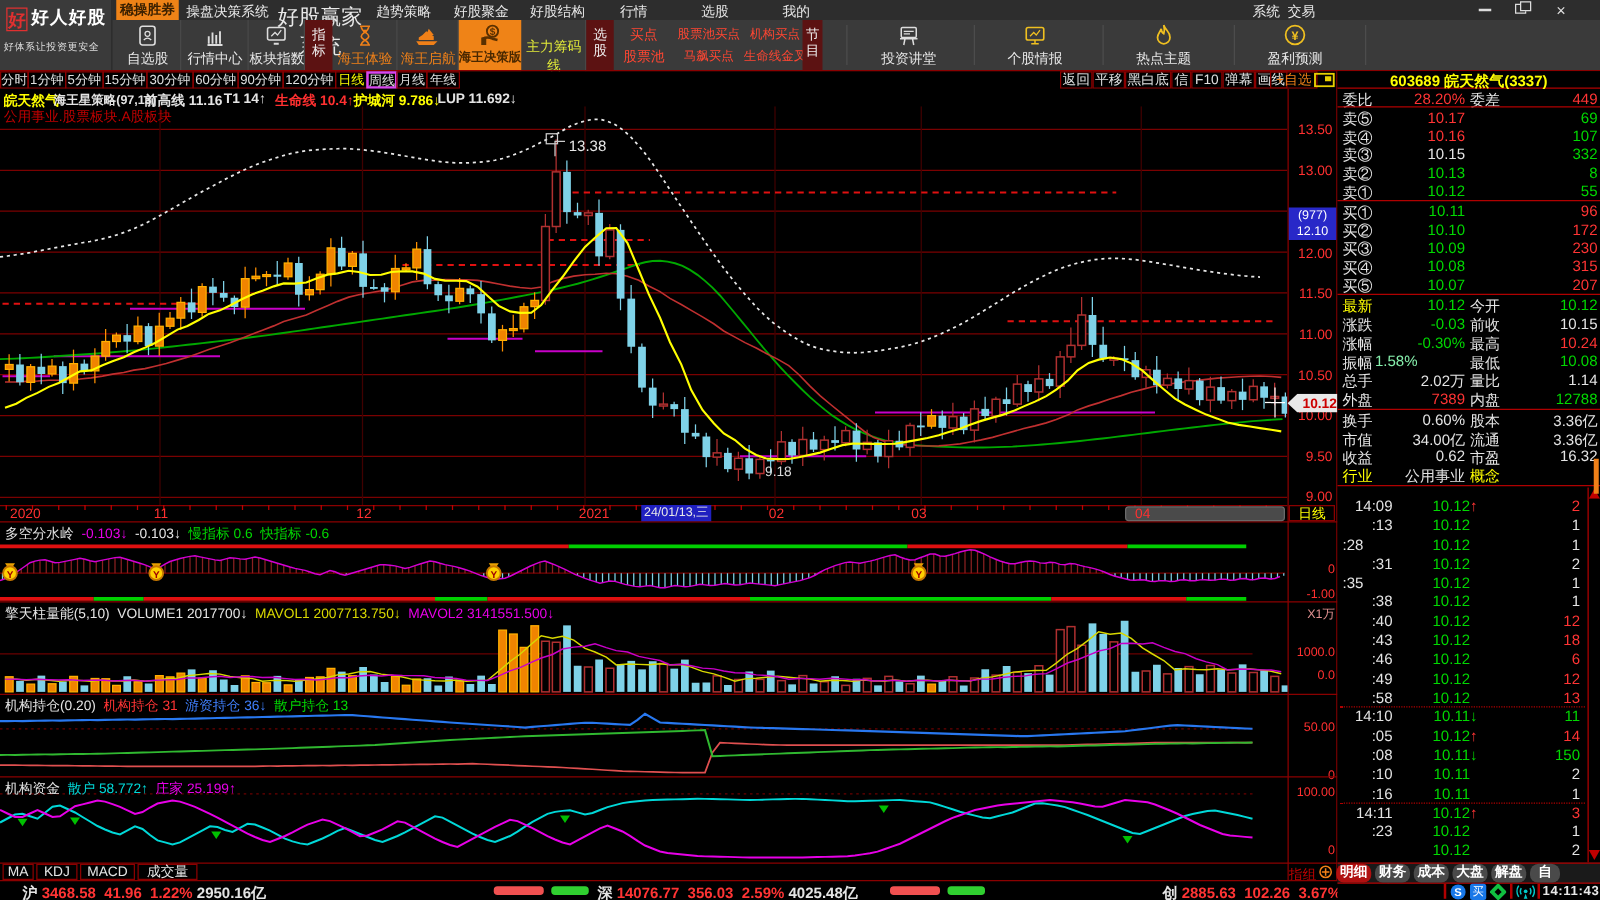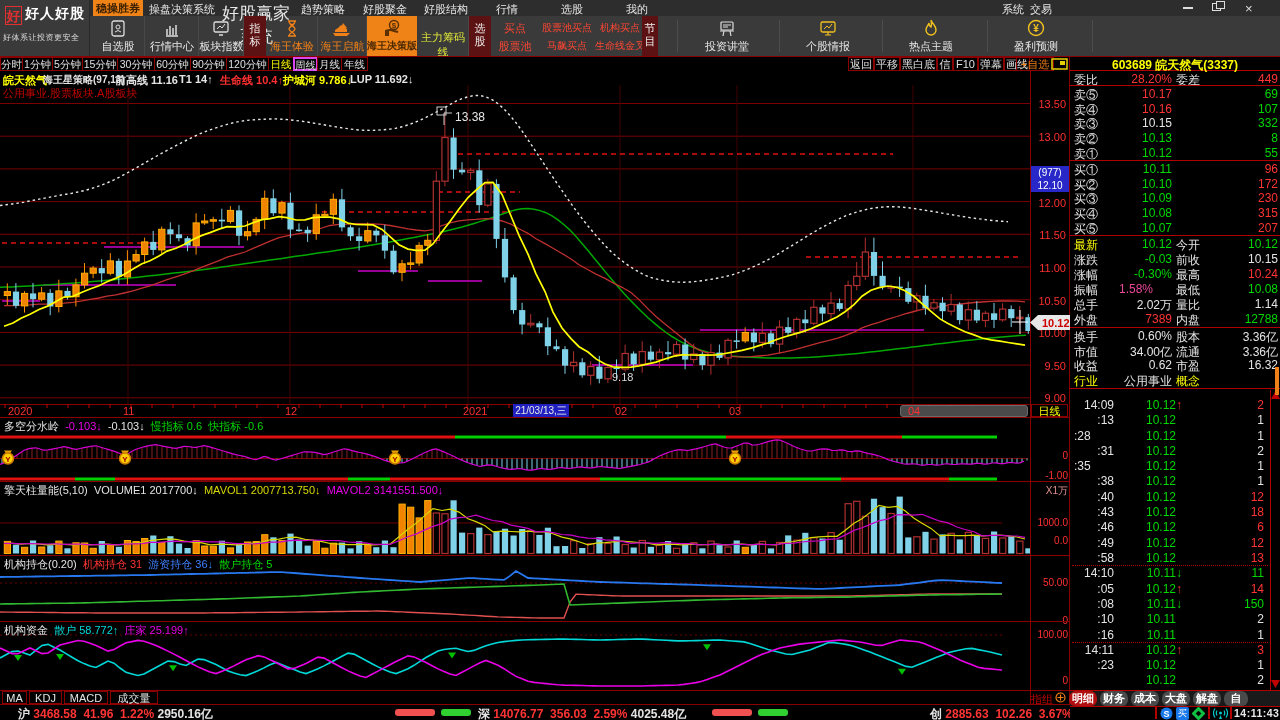--- a/index.html
+++ b/index.html
@@ -514,21 +514,21 @@
     <line x1="971" y1="0" x2="971" y2="4" stroke="#c00000"></line>
     <line x1="992" y1="0" x2="992" y2="4" stroke="#c00000"></line>
     <line x1="1013" y1="0" x2="1013" y2="4" stroke="#c00000"></line>
   </svg>
 <div class="abs" style="left:8px;top:405px;color:#ff3030;font-size:11px">2020</div>
 <div class="abs" style="left:123px;top:405px;color:#ff3030;font-size:11px">11</div>
 <div class="abs" style="left:285px;top:405px;color:#ff3030;font-size:11px">12</div>
 <div class="abs" style="left:463px;top:405px;color:#ff3030;font-size:11px">2021</div>
 <div class="abs" style="left:615px;top:405px;color:#ff3030;font-size:11px">02</div>
 <div class="abs" style="left:729px;top:405px;color:#ff3030;font-size:11px">03</div>
-<div class="abs" style="left:513px;top:404px;width:56px;height:13px;background:#2020c0;color:#e8e8e8;font-size:10px;text-align:center;line-height:13px">21/03/13,三</div>
+<div class="abs" style="left:513px;top:404px;width:56px;height:13px;background:#2020c0;color:#e8e8e8;font-size:10px;text-align:center;line-height:13px">24/01/13,三</div>
 <div class="abs" style="left:900px;top:405px;width:128px;height:12px;background:#4a4a4a;border:1px solid #6a6a6a;border-radius:3px"></div>
 <div class="abs" style="left:908px;top:405px;color:#ff3030;font-size:11px">04</div>
 <svg class="abs" style="left:0;top:418px" width="1030" height="63">
     <line x1="0" y1="40.5" x2="1028" y2="40.5" stroke="#7a0101" stroke-width="1"></line>
 <line x1="0" y1="19" x2="455" y2="19" stroke="#e01010" stroke-width="3"></line>
 <line x1="455" y1="19" x2="726" y2="19" stroke="#00d000" stroke-width="3"></line>
 <line x1="726" y1="19" x2="902" y2="19" stroke="#e01010" stroke-width="3"></line>
 <line x1="902" y1="19" x2="997" y2="19" stroke="#00d000" stroke-width="3"></line>
 <line x1="0" y1="61" x2="75" y2="61" stroke="#e01010" stroke-width="3"></line>
 <line x1="75" y1="61" x2="115" y2="61" stroke="#00d000" stroke-width="3"></line>
@@ -890,21 +890,21 @@
 <path d="M 448 30.399999999999977 h8 l-4 6 z" fill="#00c000"></path>
 <path d="M 703 22.325000000000045 h8 l-4 6 z" fill="#00c000"></path>
 <path d="M 898 46.799999999999955 h8 l-4 6 z" fill="#00c000"></path>
   </svg>
 <div class="abs" style="left:0;top:481px;width:1070px;height:1px;background:#8a0000"></div>
 <div class="abs" style="left:0;top:555px;width:1070px;height:1px;background:#8a0000"></div>
 <div class="abs" style="left:0;top:621px;width:1070px;height:1px;background:#8a0000"></div>
 <div class="abs" style="left:0;top:690px;width:1070px;height:1px;background:#8a0000"></div>
 <div class="abs" style="left:4px;top:419px;font-size:11px;white-space:nowrap"><span style="color:#e4e4e4">多空分水岭</span>&nbsp; <span style="color:#e800e8">-0.103↓</span>&nbsp; <span style="color:#e4e4e4">-0.103↓</span>&nbsp; <span style="color:#00d800">慢指标 0.6</span>&nbsp; <span style="color:#00d800">快指标 -0.6</span>&nbsp; </div>
 <div class="abs" style="left:4px;top:483px;font-size:11px;white-space:nowrap"><span style="color:#e4e4e4">擎天柱量能(5,10)</span>&nbsp; <span style="color:#e4e4e4">VOLUME1 2017700↓</span>&nbsp; <span style="color:#d8d800">MAVOL1 2007713.750↓</span>&nbsp; <span style="color:#e800e8">MAVOL2 3141551.500↓</span>&nbsp; </div>
-<div class="abs" style="left:4px;top:557px;font-size:11px;white-space:nowrap"><span style="color:#e4e4e4">机构持仓(0.20)</span>&nbsp; <span style="color:#ff3434">机构持仓 31</span>&nbsp; <span style="color:#4080ff">游资持仓 36↓</span>&nbsp; <span style="color:#00d800">散户持仓 5</span>&nbsp; </div>
+<div class="abs" style="left:4px;top:557px;font-size:11px;white-space:nowrap"><span style="color:#e4e4e4">机构持仓(0.20)</span>&nbsp; <span style="color:#ff3434">机构持仓 31</span>&nbsp; <span style="color:#4080ff">游资持仓 36↓</span>&nbsp; <span style="color:#00d800">散户持仓 13</span>&nbsp; </div>
 <div class="abs" style="left:4px;top:623px;font-size:11px;white-space:nowrap"><span style="color:#e4e4e4">机构资金</span>&nbsp; <span style="color:#00d8d8">散户 58.772↑</span>&nbsp; <span style="color:#e800e8">庄家 25.199↑</span>&nbsp; </div>
 <div class="abs" style="left:2px;top:691px;width:25px;height:13px;border:1px solid #8a0000;color:#e4e4e4;font-size:11px;text-align:center;line-height:12px">MA</div>
 <div class="abs" style="left:29px;top:691px;width:33px;height:13px;border:1px solid #8a0000;color:#e4e4e4;font-size:11px;text-align:center;line-height:12px">KDJ</div>
 <div class="abs" style="left:64px;top:691px;width:44px;height:13px;border:1px solid #8a0000;color:#e4e4e4;font-size:11px;text-align:center;line-height:12px">MACD</div>
 <div class="abs" style="left:110px;top:691px;width:48px;height:13px;border:1px solid #8a0000;color:#e4e4e4;font-size:11px;text-align:center;line-height:12px">成交量</div>
 <div class="abs" style="left:0;top:704px;width:1280px;height:16px;background:#000;border-top:1px solid #8a0000"></div>
 <div class="abs" style="left:18px;top:706px;font-size:12px;font-weight:bold;white-space:nowrap"><span style="color:#e4e4e4">沪</span> <span style="color:#ff3434">3468.58&nbsp; 41.96&nbsp; 1.22%</span> <span style="color:#e4e4e4">2950.16亿</span></div>
 <div class="abs" style="left:395px;top:709px;width:40px;height:7px;background:#f05050;border-radius:3px"></div>
 <div class="abs" style="left:441px;top:709px;width:30px;height:7px;background:#30d030;border-radius:3px"></div>
 <div class="abs" style="left:478px;top:706px;font-size:12px;font-weight:bold;white-space:nowrap"><span style="color:#e4e4e4">深</span> <span style="color:#ff3434">14076.77&nbsp; 356.03&nbsp; 2.59%</span> <span style="color:#e4e4e4">4025.48亿</span></div>
@@ -958,21 +958,21 @@
 <div class="abs" style="left:1202px;top:237px;width:76px;color:#00d800;font-size:12px;text-align:right">10.12</div>
 <div class="abs" style="left:1074px;top:252px;color:#e4e4e4;font-size:12px">涨跌</div>
 <div class="abs" style="left:1100px;top:252px;width:72px;color:#00d800;font-size:12px;text-align:right">-0.03</div>
 <div class="abs" style="left:1176px;top:252px;color:#e4e4e4;font-size:12px">前收</div>
 <div class="abs" style="left:1202px;top:252px;width:76px;color:#e4e4e4;font-size:12px;text-align:right">10.15</div>
 <div class="abs" style="left:1074px;top:267px;color:#e4e4e4;font-size:12px">涨幅</div>
 <div class="abs" style="left:1100px;top:267px;width:72px;color:#00d800;font-size:12px;text-align:right">-0.30%</div>
 <div class="abs" style="left:1176px;top:267px;color:#e4e4e4;font-size:12px">最高</div>
 <div class="abs" style="left:1202px;top:267px;width:76px;color:#ff3434;font-size:12px;text-align:right">10.24</div>
 <div class="abs" style="left:1074px;top:282px;color:#e4e4e4;font-size:12px">振幅</div>
-<div class="abs" style="left:1100px;top:282px;width:72px;color:#ec4899;font-size:12px;text-align:center">1.58%</div>
+<div class="abs" style="left:1100px;top:282px;width:72px;color:#86efac;font-size:12px;text-align:left">1.58%</div>
 <div class="abs" style="left:1176px;top:282px;color:#e4e4e4;font-size:12px">最低</div>
 <div class="abs" style="left:1202px;top:282px;width:76px;color:#00d800;font-size:12px;text-align:right">10.08</div>
 <div class="abs" style="left:1074px;top:297px;color:#e4e4e4;font-size:12px">总手</div>
 <div class="abs" style="left:1100px;top:297px;width:72px;color:#e4e4e4;font-size:12px;text-align:right">2.02万</div>
 <div class="abs" style="left:1176px;top:297px;color:#e4e4e4;font-size:12px">量比</div>
 <div class="abs" style="left:1202px;top:297px;width:76px;color:#e4e4e4;font-size:12px;text-align:right">1.14</div>
 <div class="abs" style="left:1074px;top:312px;color:#e4e4e4;font-size:12px">外盘</div>
 <div class="abs" style="left:1100px;top:312px;width:72px;color:#ff3434;font-size:12px;text-align:right">7389</div>
 <div class="abs" style="left:1176px;top:312px;color:#e4e4e4;font-size:12px">内盘</div>
 <div class="abs" style="left:1202px;top:312px;width:76px;color:#00d800;font-size:12px;text-align:right">12788</div>

